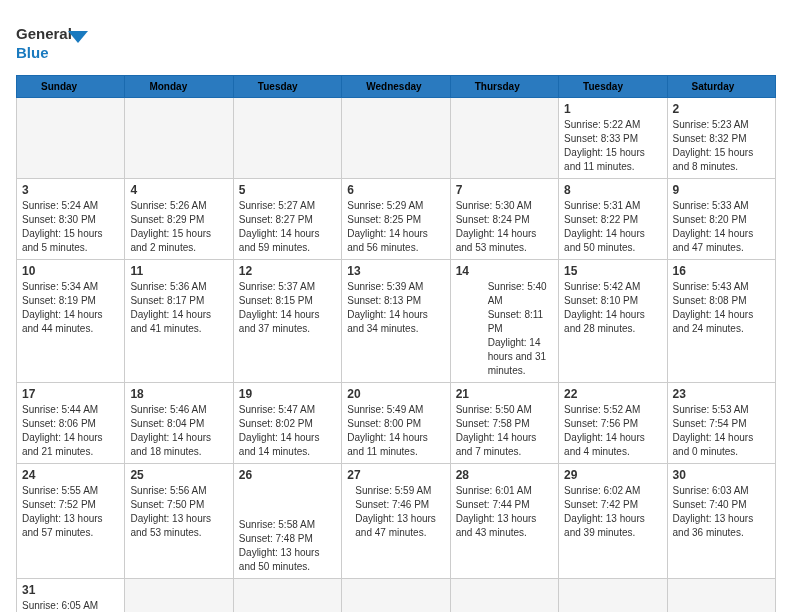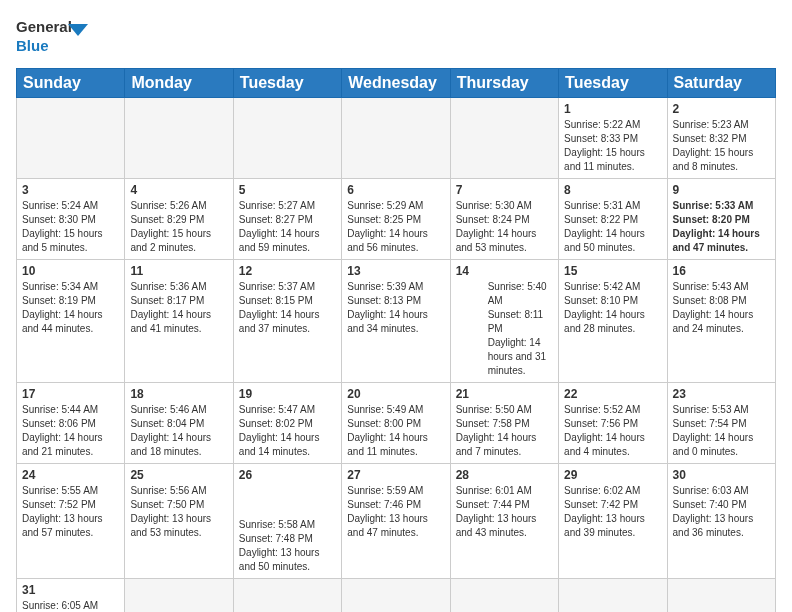--- a/index.html
+++ b/index.html
@@ -13,20 +13,21 @@
     .header {
       display: flex;
       justify-content: space-between;
       align-items: flex-start;
       margin-bottom: 12px;
     }
     .logo {
       display: flex;
       align-items: center;
       gap: 6px;
+      margin-top: 7px;
     }
     .logo-icon {
       width: 36px;
       height: 36px;
     }
     .title-block {
       text-align: right;
     }
     .calendar-title {
       font-size: 32px;
@@ -38,25 +39,25 @@
       font-size: 16px;
       color: #555;
     }
     .calendar {
       width: 100%;
       border-collapse: collapse;
       border: 1px solid #ccc;
     }
     .calendar th {
       background-color: #2a7abf;
-      color: #ffffff;
-      font-size: 16px;
+      color: #000000;
+      font-size: 10px;
       font-weight: bold;
       text-align: left;
-      padding: 5px 6px;
+      padding: 5px 24px;
       border: 1px solid #1a6aaf;
     }
     .calendar td {
       vertical-align: top;
       border: 1px solid #ccc;
       padding: 4px 5px;
       width: calc(100% / 7);
       height: 74px;
       font-size: 10px;
       color: #333;
@@ -162,21 +163,21 @@
 Daylight: 14 hours and 53 minutes.</div>
         </td>
         <td>
           <span class="day-number">8</span>
           <div class="day-info" style="white-space: pre-line;">Sunrise: 5:31 AM
 Sunset: 8:22 PM
 Daylight: 14 hours and 50 minutes.</div>
         </td>
         <td>
           <span class="day-number">9</span>
-          <div class="day-info" style="white-space: pre-line; font-weight: bold;">Sunrise: 5:33 AM
+          <div class="day-info" style="white-space: pre-line;">Sunrise: 5:33 AM
 Sunset: 8:20 PM
 Daylight: 14 hours and 47 minutes.</div>
         </td>
       </tr>
       <tr>
         <td>
           <span class="day-number">10</span>
           <div class="day-info" style="white-space: pre-line;">Sunrise: 5:34 AM
 Sunset: 8:19 PM
 Daylight: 14 hours and 44 minutes.</div>
@@ -276,21 +277,21 @@
 Daylight: 13 hours and 53 minutes.</div>
         </td>
         <td>
           <span class="day-number">26</span>
           <div class="day-info" style="white-space: pre-line; margin-top: 36px;">Sunrise: 5:58 AM
 Sunset: 7:48 PM
 Daylight: 13 hours and 50 minutes.</div>
         </td>
         <td>
           <span class="day-number">27</span>
-          <div class="day-info" style="white-space: pre-line;">Sunrise: 5:59 AM
+          <div class="day-info" style="white-space: pre-line; margin-left: 8px;">Sunrise: 5:59 AM
 Sunset: 7:46 PM
 Daylight: 13 hours and 47 minutes.</div>
         </td>
         <td>
           <span class="day-number">28</span>
           <div class="day-info" style="white-space: pre-line;">Sunrise: 6:01 AM
 Sunset: 7:44 PM
 Daylight: 13 hours and 43 minutes.</div>
         </td>
         <td>

